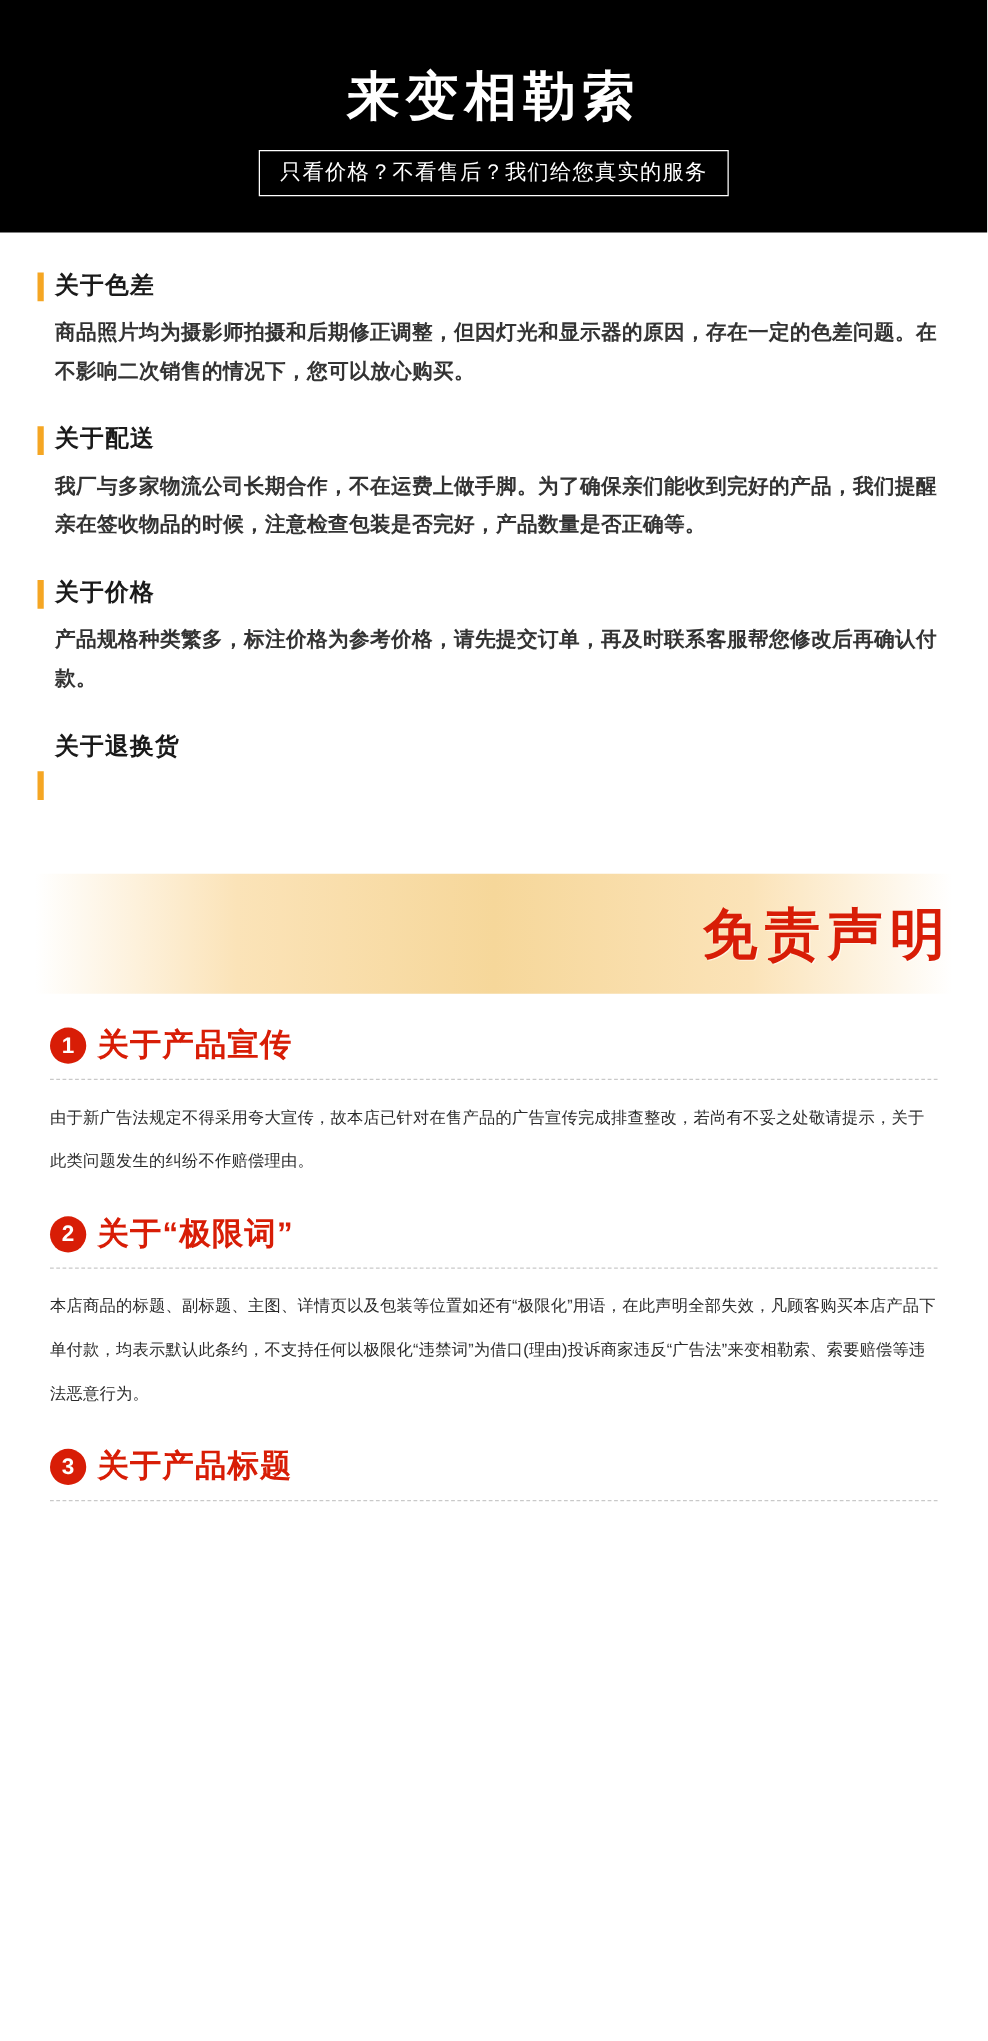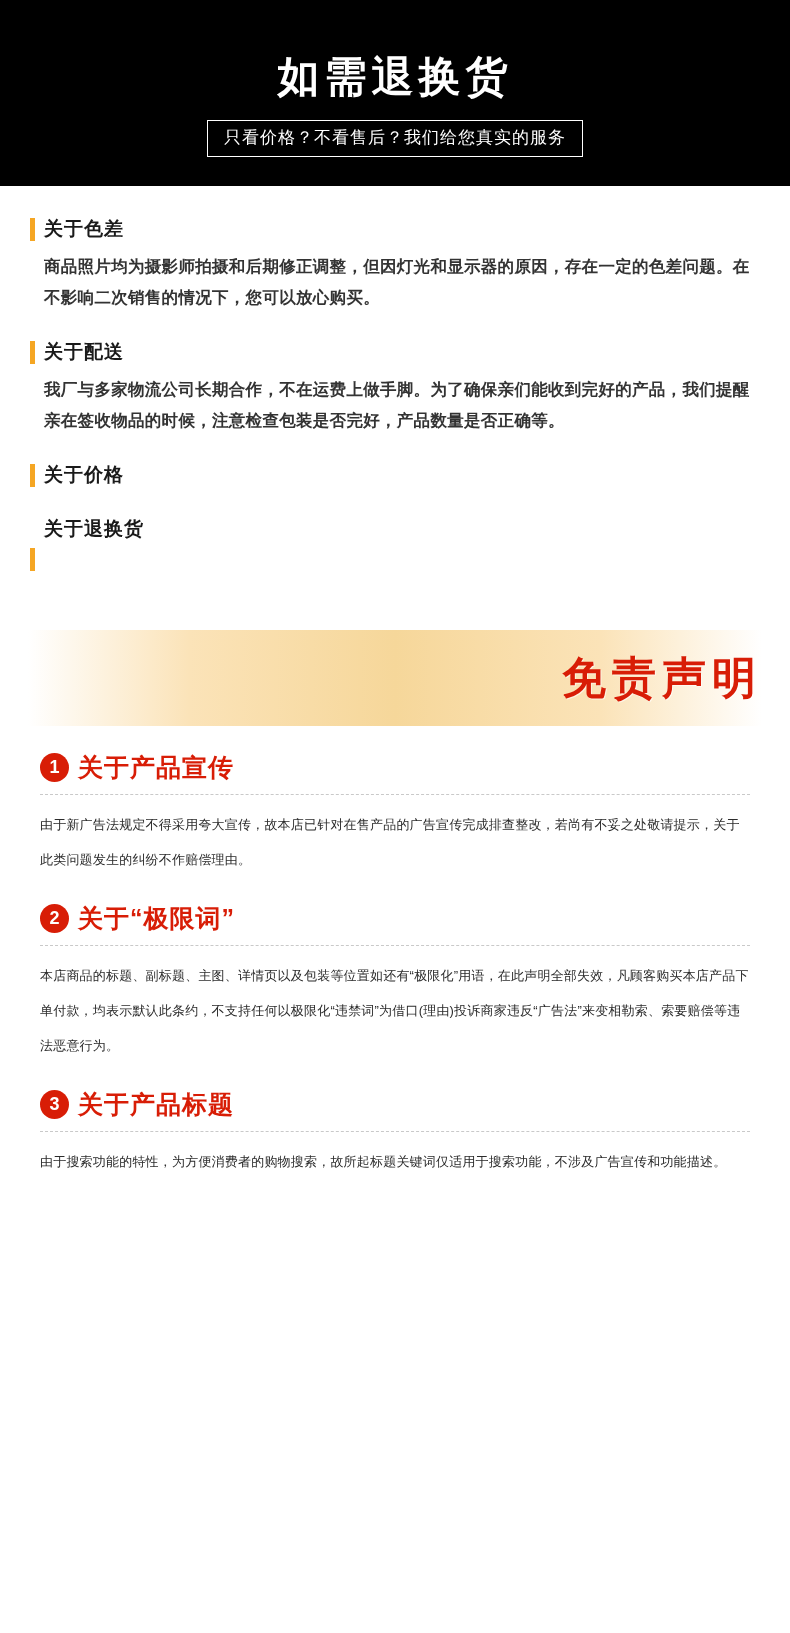--- a/index.html
+++ b/index.html
@@ -156,21 +156,21 @@
     color: #2b2b2b;
     letter-spacing: 0.2px;
   }
 </style>
 </head>
 <body>
 
 <div class="page">
 
   <div class="banner">
-    <div class="banner-title">如需退换货</div>
+    <div class="banner-title">来变相勒索</div>
     <div class="banner-sub-wrap">
       <div class="banner-sub">只看价格？不看售后？我们给您真实的服务</div>
     </div>
   </div>
 
   <div class="notice">
 
     <div class="notice-block">
       <div class="notice-head">
         <span class="notice-bar"></span>
@@ -185,20 +185,21 @@
         <span>关于配送</span>
       </div>
       <div class="notice-body">我厂与多家物流公司长期合作，不在运费上做手脚。为了确保亲们能收到完好的产品，我们提醒亲在签收物品的时候，注意检查包装是否完好，产品数量是否正确等。</div>
     </div>
 
     <div class="notice-block">
       <div class="notice-head">
         <span class="notice-bar"></span>
         <span>关于价格</span>
       </div>
+      <div class="notice-body">产品规格种类繁多，标注价格为参考价格，请先提交订单，再及时联系客服帮您修改后再确认付款。</div>
     </div>
 
     <div class="notice-block bar-on-body">
       <div class="notice-head">
         <span class="notice-bar"></span>
         <span>关于退换货</span>
       </div>
     </div>
 
   </div>
@@ -226,18 +227,17 @@
       <div class="sec-divider"></div>
       <div class="sec-body">本店商品的标题、副标题、主图、详情页以及包装等位置如还有“极限化”用语，在此声明全部失效，凡顾客购买本店产品下单付款，均表示默认此条约，不支持任何以极限化“违禁词”为借口(理由)投诉商家违反“广告法”来变相勒索、索要赔偿等违法恶意行为。</div>
     </div>
 
     <div class="section">
       <div class="sec-head">
         <div class="sec-num">3</div>
         <div class="sec-title">关于产品标题</div>
       </div>
       <div class="sec-divider"></div>
-      <div class="sec-body">由于搜索功能的特性，为方便消费者的购物搜索，故所起标题关键词仅适用于搜索功能，不涉及广告宣传和功能描述。</div>
     </div>
 
   </div>
 
 </div>
 
 </body></html>

